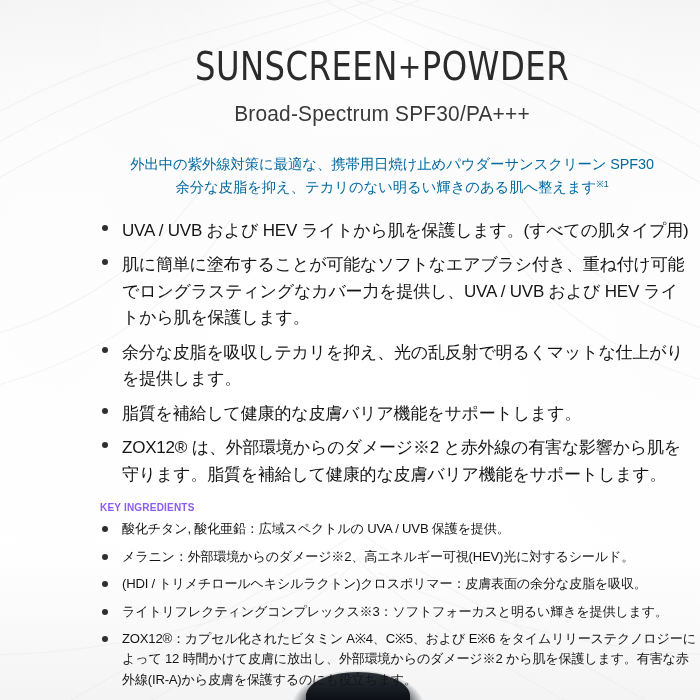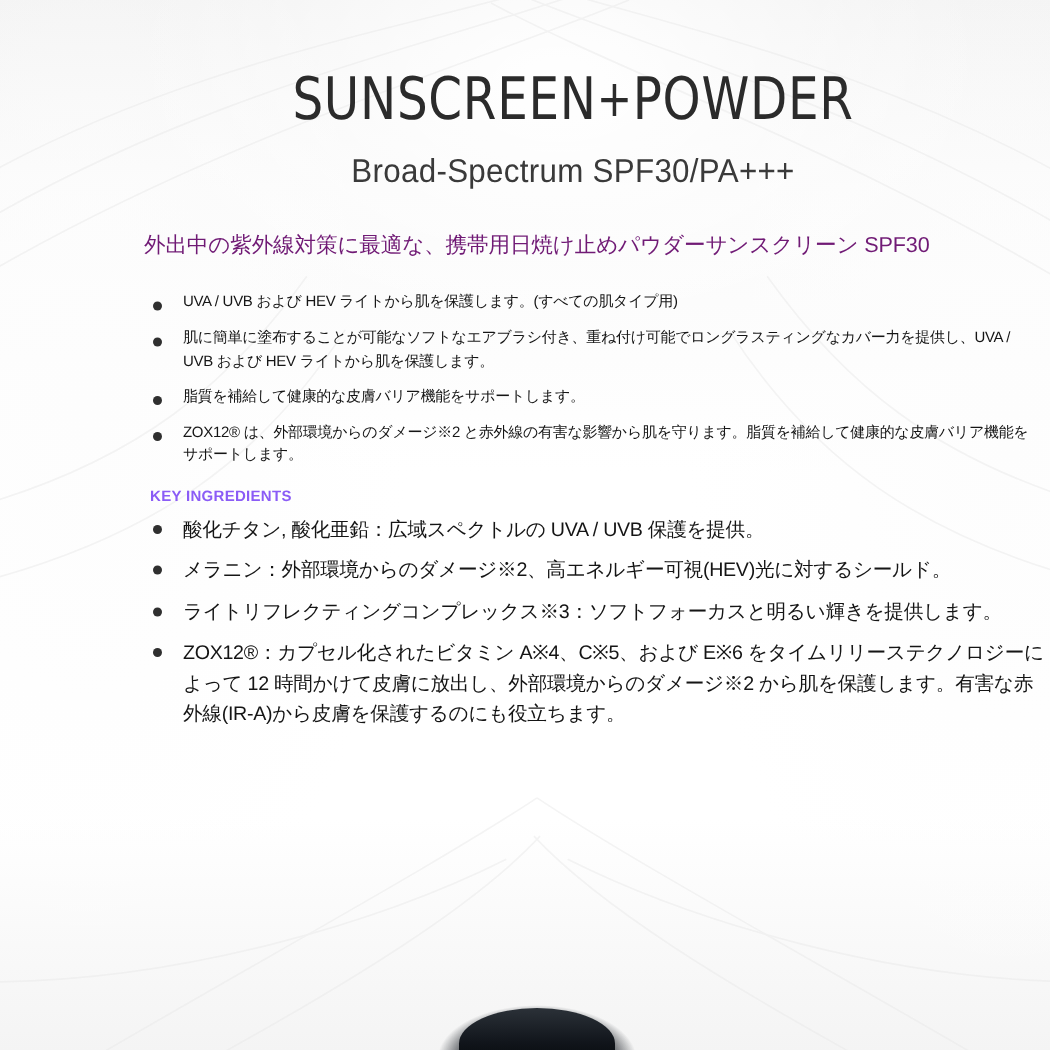--- a/index.html
+++ b/index.html
@@ -86,36 +86,37 @@
     color: #3a3a3a;
     font-weight: 400;
     letter-spacing: 0.2px;
     transform: scaleX(0.95);
   }
 
   .lead {
     margin: 26px 28px 0 48px;
     font-size: 14.4px;
     line-height: 1.62;
-    color: #701a75;
+    color: #0369a1;
     letter-spacing: -0.1px;
+    text-align: center;
   }
   .lead .sup {
     font-size: 9px;
     vertical-align: 5px;
   }
 
   ul.bullets {
     list-style: none;
     margin: 18px 0 0 0;
     padding: 0 22px 0 52px;
   }
   ul.bullets li {
     position: relative;
-    font-size: 10px;
+    font-size: 17px;
     line-height: 1.56;
     color: #151515;
     margin-bottom: 8px;
     padding-left: 22px;
     letter-spacing: -0.2px;
   }
   ul.bullets li::before {
     content: "";
     position: absolute;
     left: 2px;
@@ -185,34 +186,37 @@
   </svg>
 
   <div id="content">
     <h1 class="title">
       <span>SUNSCREEN</span><span class="plus">+</span><span>POWDER</span>
     </h1>
     <div class="subtitle">Broad-Spectrum SPF30/PA+++</div>
 
     <div class="lead">
       <div>外出中の紫外線対策に最適な、携帯用日焼け止めパウダーサンスクリーン SPF30</div>
+      <div><span>余分な皮脂を抑え、テカリのない明るい輝きのある肌へ整えます</span><span class="sup">※1</span></div>
     </div>
 
     <ul class="bullets">
       <li>UVA / UVB および HEV ライトから肌を保護します。(すべての肌タイプ用)</li>
       <li>肌に簡単に塗布することが可能なソフトなエアブラシ付き、重ね付け可能でロングラスティングなカバー力を提供し、UVA / UVB および HEV ライトから肌を保護します。</li>
+      <li>余分な皮脂を吸収しテカリを抑え、光の乱反射で明るくマットな仕上がりを提供します。</li>
       <li>脂質を補給して健康的な皮膚バリア機能をサポートします。</li>
       <li>ZOX12® は、外部環境からのダメージ※2 と赤外線の有害な影響から肌を守ります。脂質を補給して健康的な皮膚バリア機能をサポートします。</li>
     </ul>
 
     <div class="section-head">KEY INGREDIENTS</div>
 
     <ul class="ingredients">
       <li>酸化チタン, 酸化亜鉛：広域スペクトルの UVA / UVB 保護を提供。</li>
       <li>メラニン：外部環境からのダメージ※2、高エネルギー可視(HEV)光に対するシールド。</li>
+      <li>(HDI / トリメチロールヘキシルラクトン)クロスポリマー：皮膚表面の余分な皮脂を吸収。</li>
       <li>ライトリフレクティングコンプレックス※3：ソフトフォーカスと明るい輝きを提供します。</li>
       <li>ZOX12®：カプセル化されたビタミン A※4、C※5、および E※6 をタイムリリーステクノロジーによって 12 時間かけて皮膚に放出し、外部環境からのダメージ※2 から肌を保護します。有害な赤外線(IR-A)から皮膚を保護するのにも役立ちます。</li>
     </ul>
   </div>
 
   <div class="brush">
     <div class="brush-core"></div>
   </div>
 </div>
 

